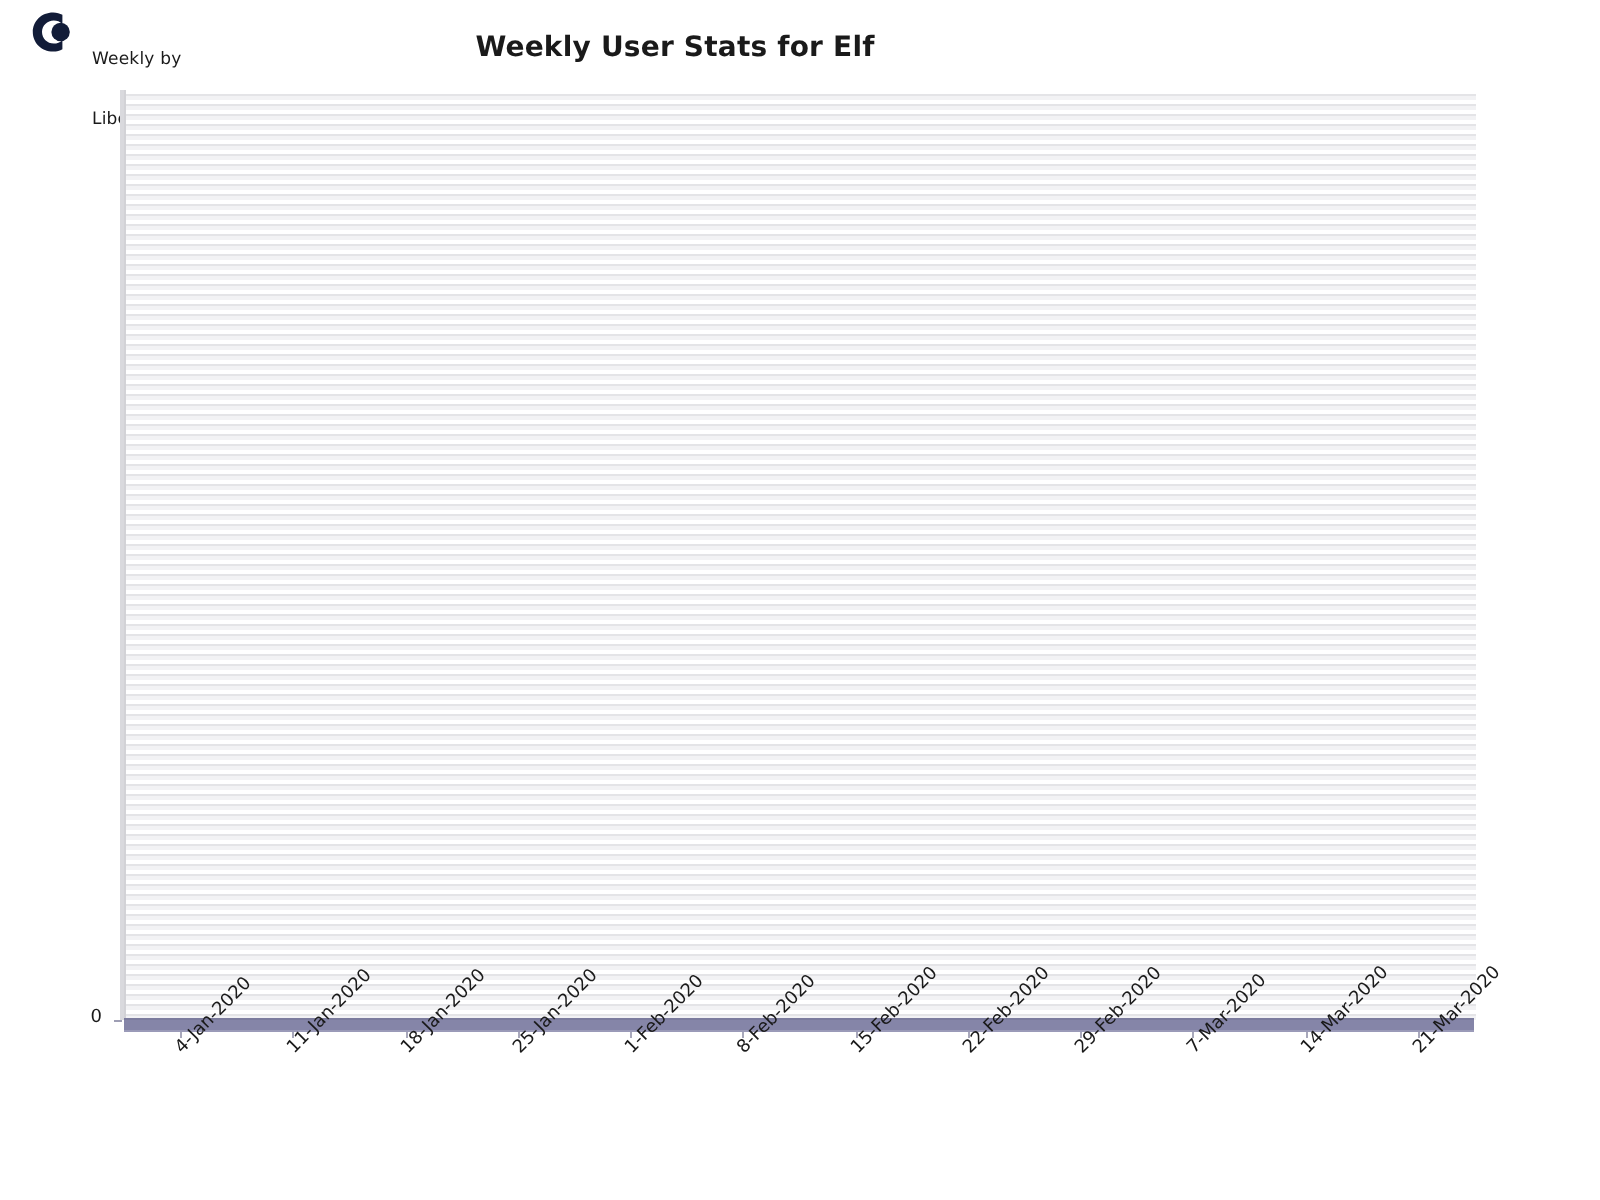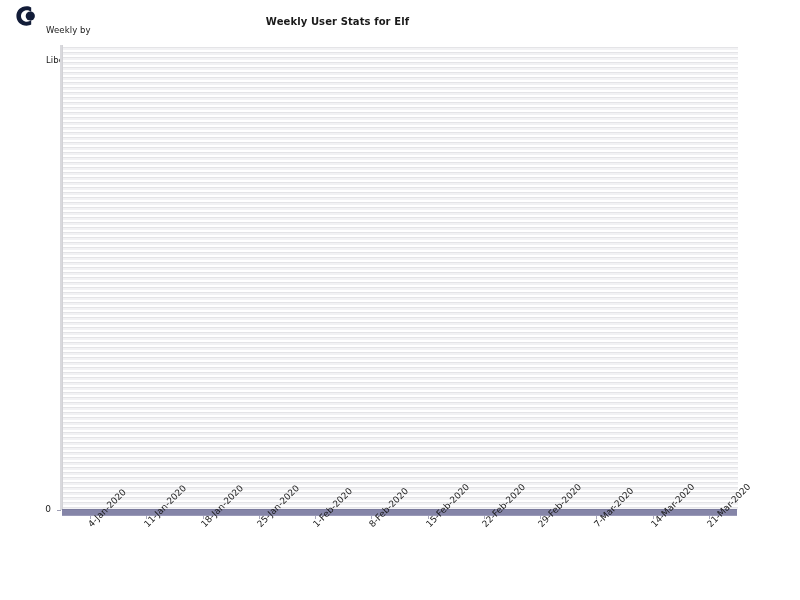--- a/index.html
+++ b/index.html
@@ -46,21 +46,21 @@
   }
   .brand-line { display: block; }
 
   
   #chart-title {
     position: absolute;
     left: 0;
     top: 16px;
     width: 675px;
     text-align: center;
-    font-size: 10px;
+    font-size: 14px;
     font-weight: bold;
     color: #1a1a1a;
     letter-spacing: 0.1px;
   }
 
   
   #plot-area {
     position: absolute;
     left: 62px;
     top: 45px;

